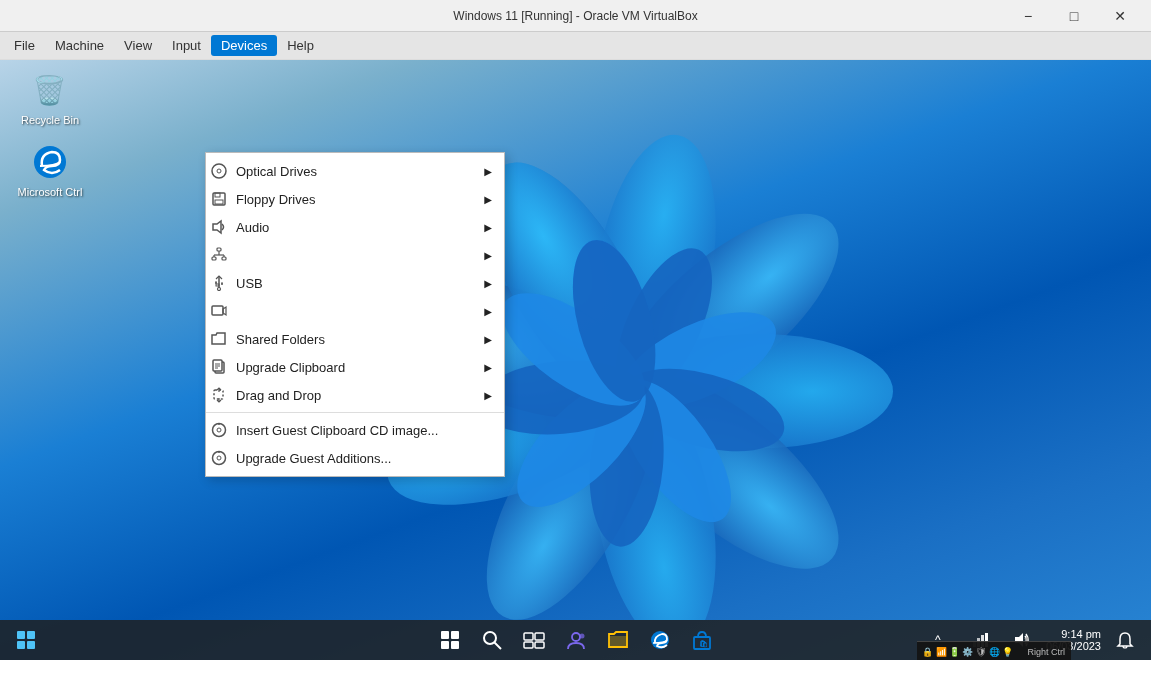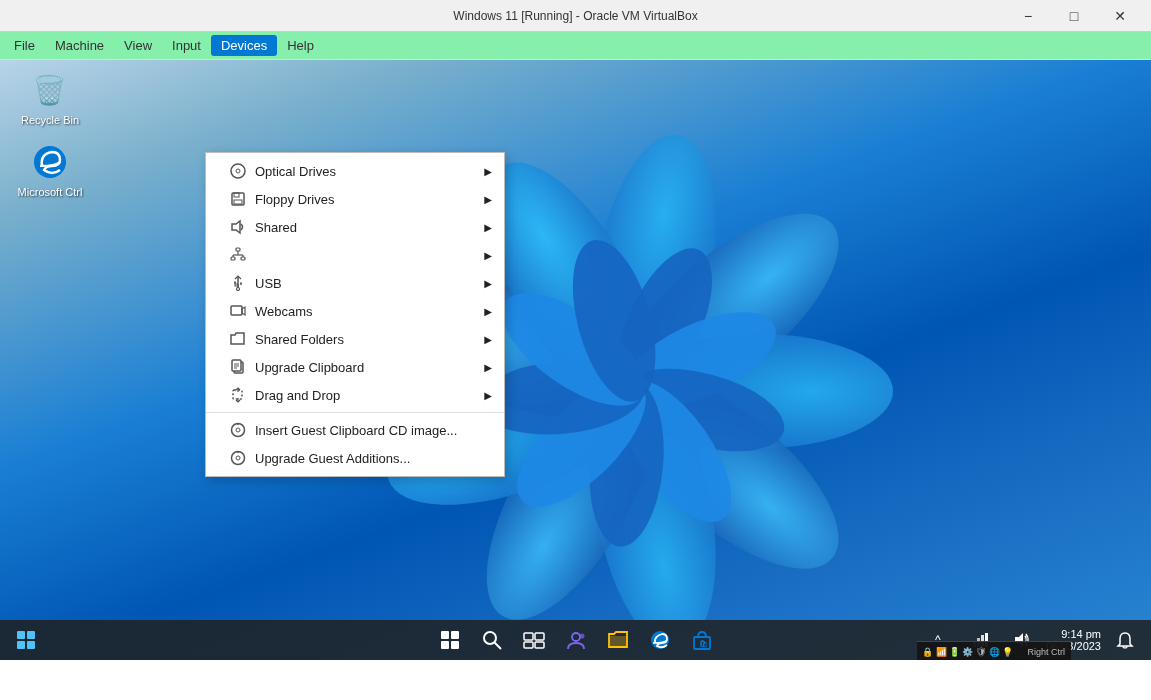--- a/index.html
+++ b/index.html
@@ -38,21 +38,21 @@
       display: flex;
       align-items: center;
       justify-content: center;
       font-size: 14px;
       color: #333;
     }
 
     
     .menubar {
       height: 28px;
-      background: #86efac;
+      background: #e5e5e5;
       display: flex;
       align-items: center;
       padding: 0 4px;
       border-bottom: 1px solid #ddd;
       position: relative;
       z-index: 100;
     }
     .menubar-item {
       padding: 3px 10px;
       font-size: 13px;
@@ -120,21 +120,21 @@
       background: white;
       border: 1px solid #bbb;
       box-shadow: 3px 3px 10px rgba(0,0,0,0.2);
       min-width: 300px;
       z-index: 200;
       padding: 4px 0;
     }
     .menu-item {
       display: flex;
       align-items: center;
-      padding: 5px 12px 5px 23px;
+      padding: 5px 12px 5px 4px;
       font-size: 13px;
       cursor: pointer;
       color: #222;
       gap: 8px;
       position: relative;
     }
     .menu-item .menu-icon {
       width: 18px;
       height: 18px;
       display: flex;
@@ -320,21 +320,21 @@
         <span class="menu-arrow">▶</span>
       </div>
 
       <div class="menu-item">
         <span class="menu-icon">
           <svg width="16" height="16" viewBox="0 0 16 16">
               <polygon points="2,5 6,5 10,2 10,14 6,11 2,11" fill="none" stroke="#555" stroke-width="1.5"></polygon>
               <path d="M11,5 Q14,8 11,11" fill="none" stroke="#555" stroke-width="1.5"></path>
             </svg>
         </span>
-        <span class="menu-label">Shared</span>
+        <span class="menu-label">Audio</span>
         <span class="menu-arrow">▶</span>
       </div>
 
       <div class="menu-item">
         <span class="menu-icon">
           <svg width="16" height="16" viewBox="0 0 16 16">
               <rect x="6" y="1" width="4" height="3" rx="1" fill="none" stroke="#555" stroke-width="1.2"></rect>
               <rect x="1" y="10" width="4" height="3" rx="1" fill="none" stroke="#555" stroke-width="1.2"></rect>
               <rect x="11" y="10" width="4" height="3" rx="1" fill="none" stroke="#555" stroke-width="1.2"></rect>
               <line x1="8" y1="4" x2="8" y2="8" stroke="#555" stroke-width="1.2"></line>
@@ -363,21 +363,20 @@
         <span class="menu-arrow">▶</span>
       </div>
 
       <div class="menu-item">
         <span class="menu-icon">
           <svg width="16" height="16" viewBox="0 0 16 16">
               <rect x="1" y="3" width="11" height="9" rx="1" fill="none" stroke="#555" stroke-width="1.5"></rect>
               <polygon points="12,6 15,4 15,12 12,10" fill="none" stroke="#555" stroke-width="1.2"></polygon>
             </svg>
         </span>
-        <span class="menu-label">Webcams</span>
         <span class="menu-arrow">▶</span>
       </div>
 
       <div class="menu-item">
         <span class="menu-icon">
           <svg width="16" height="16" viewBox="0 0 16 16">
               <path d="M1,4 L5,4 L6,2 L14,2 L14,13 L1,13 Z" fill="none" stroke="#555" stroke-width="1.5"></path>
             </svg>
         </span>
         <span class="menu-label">Shared Folders</span>

